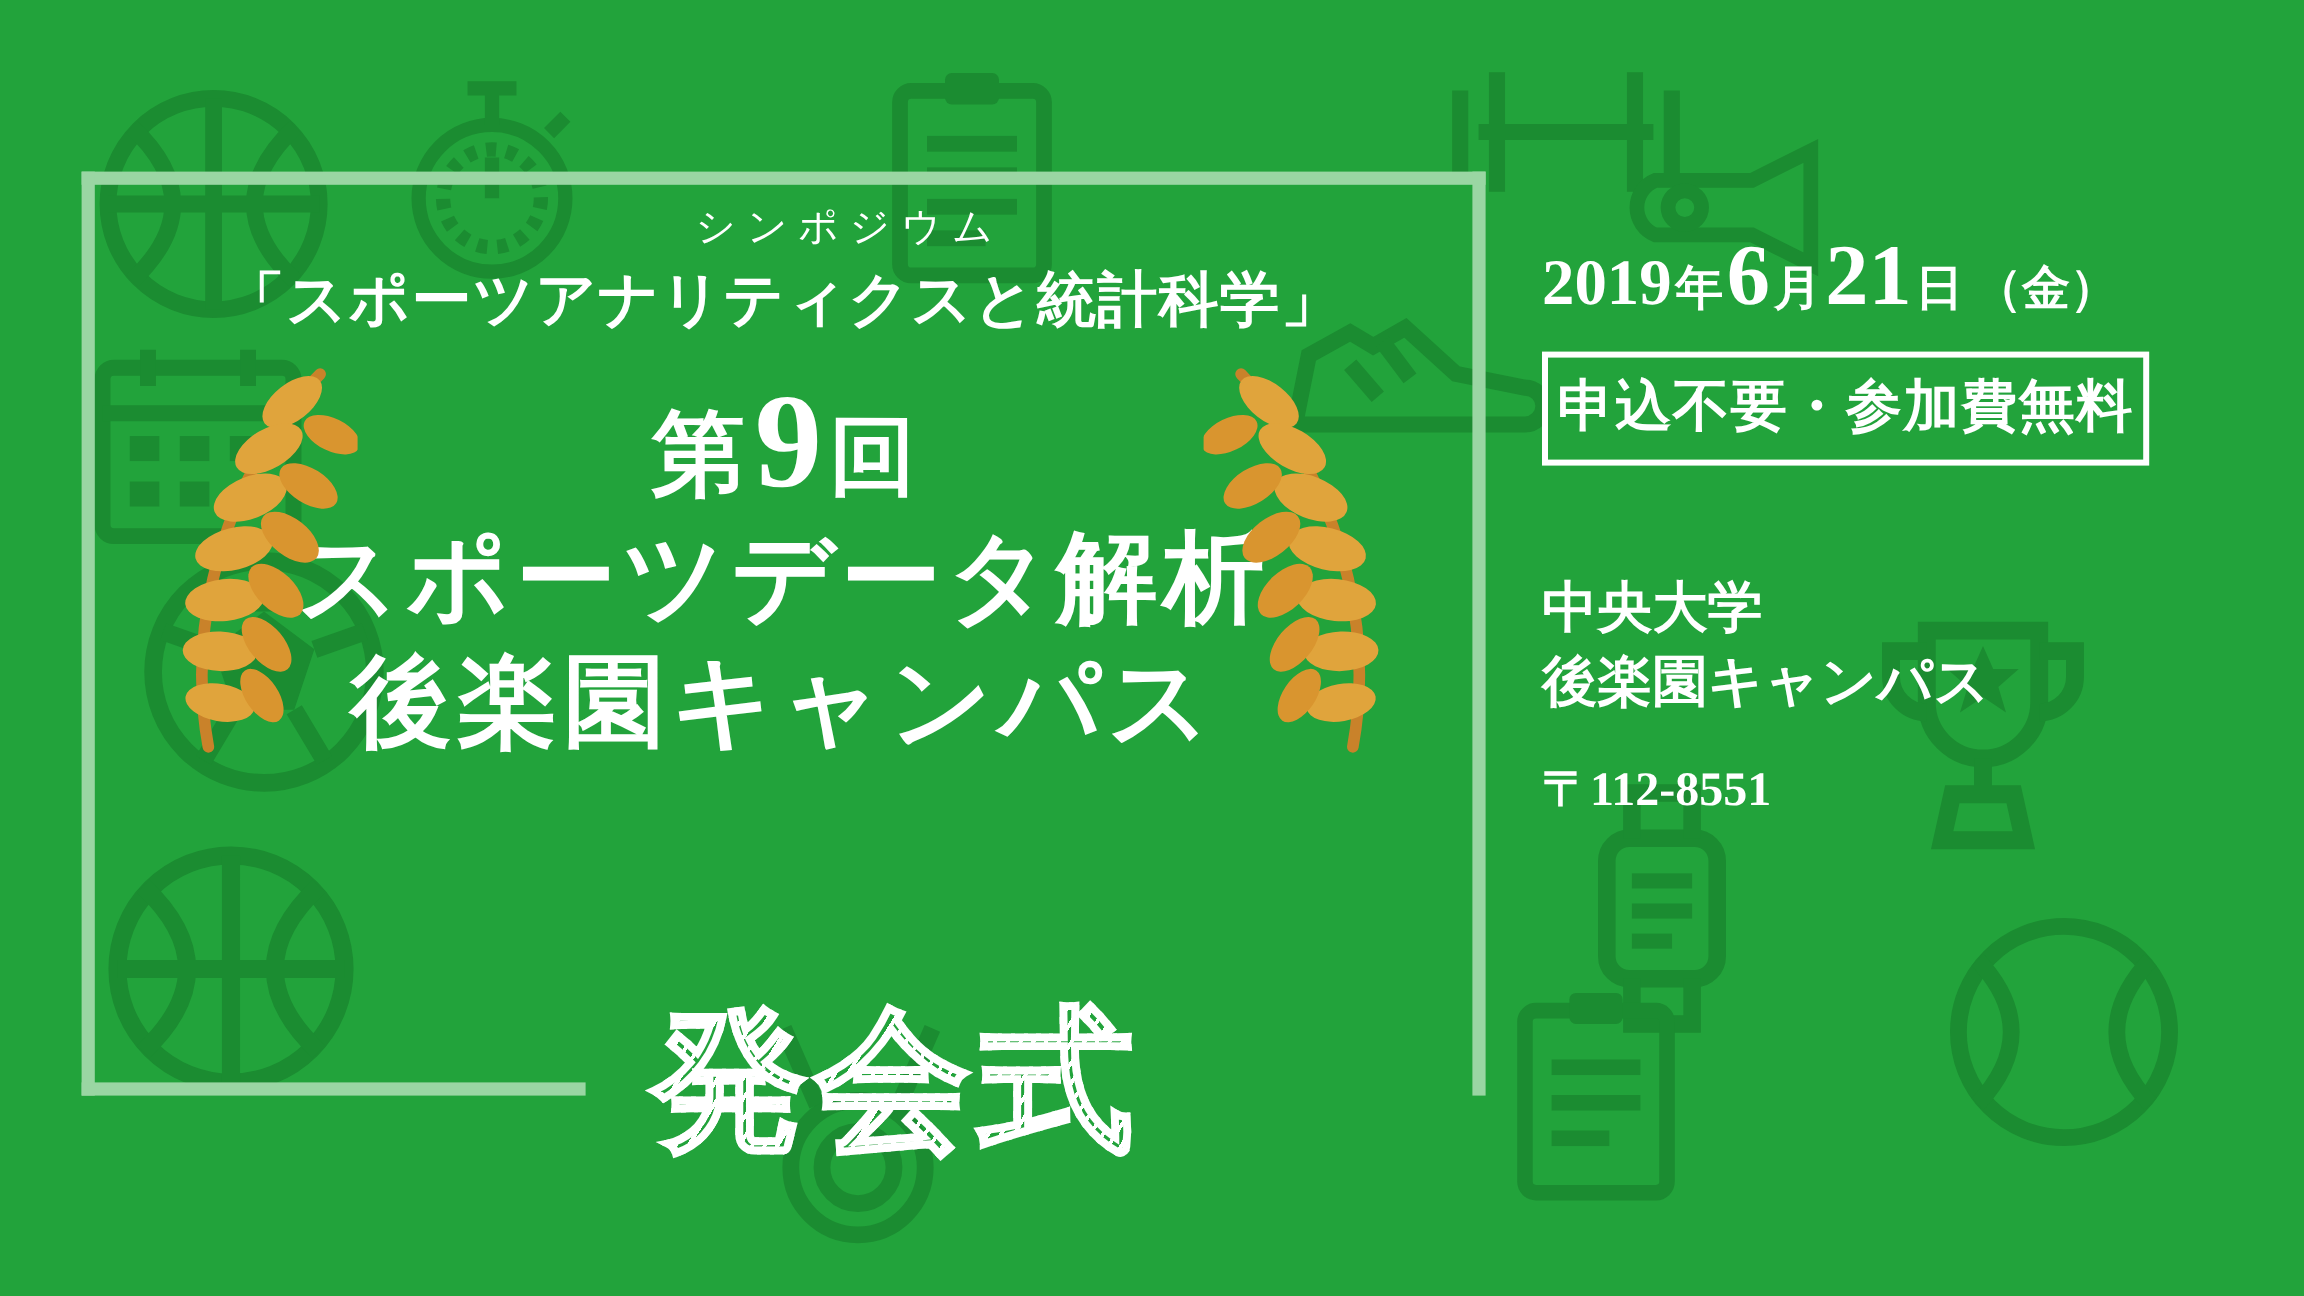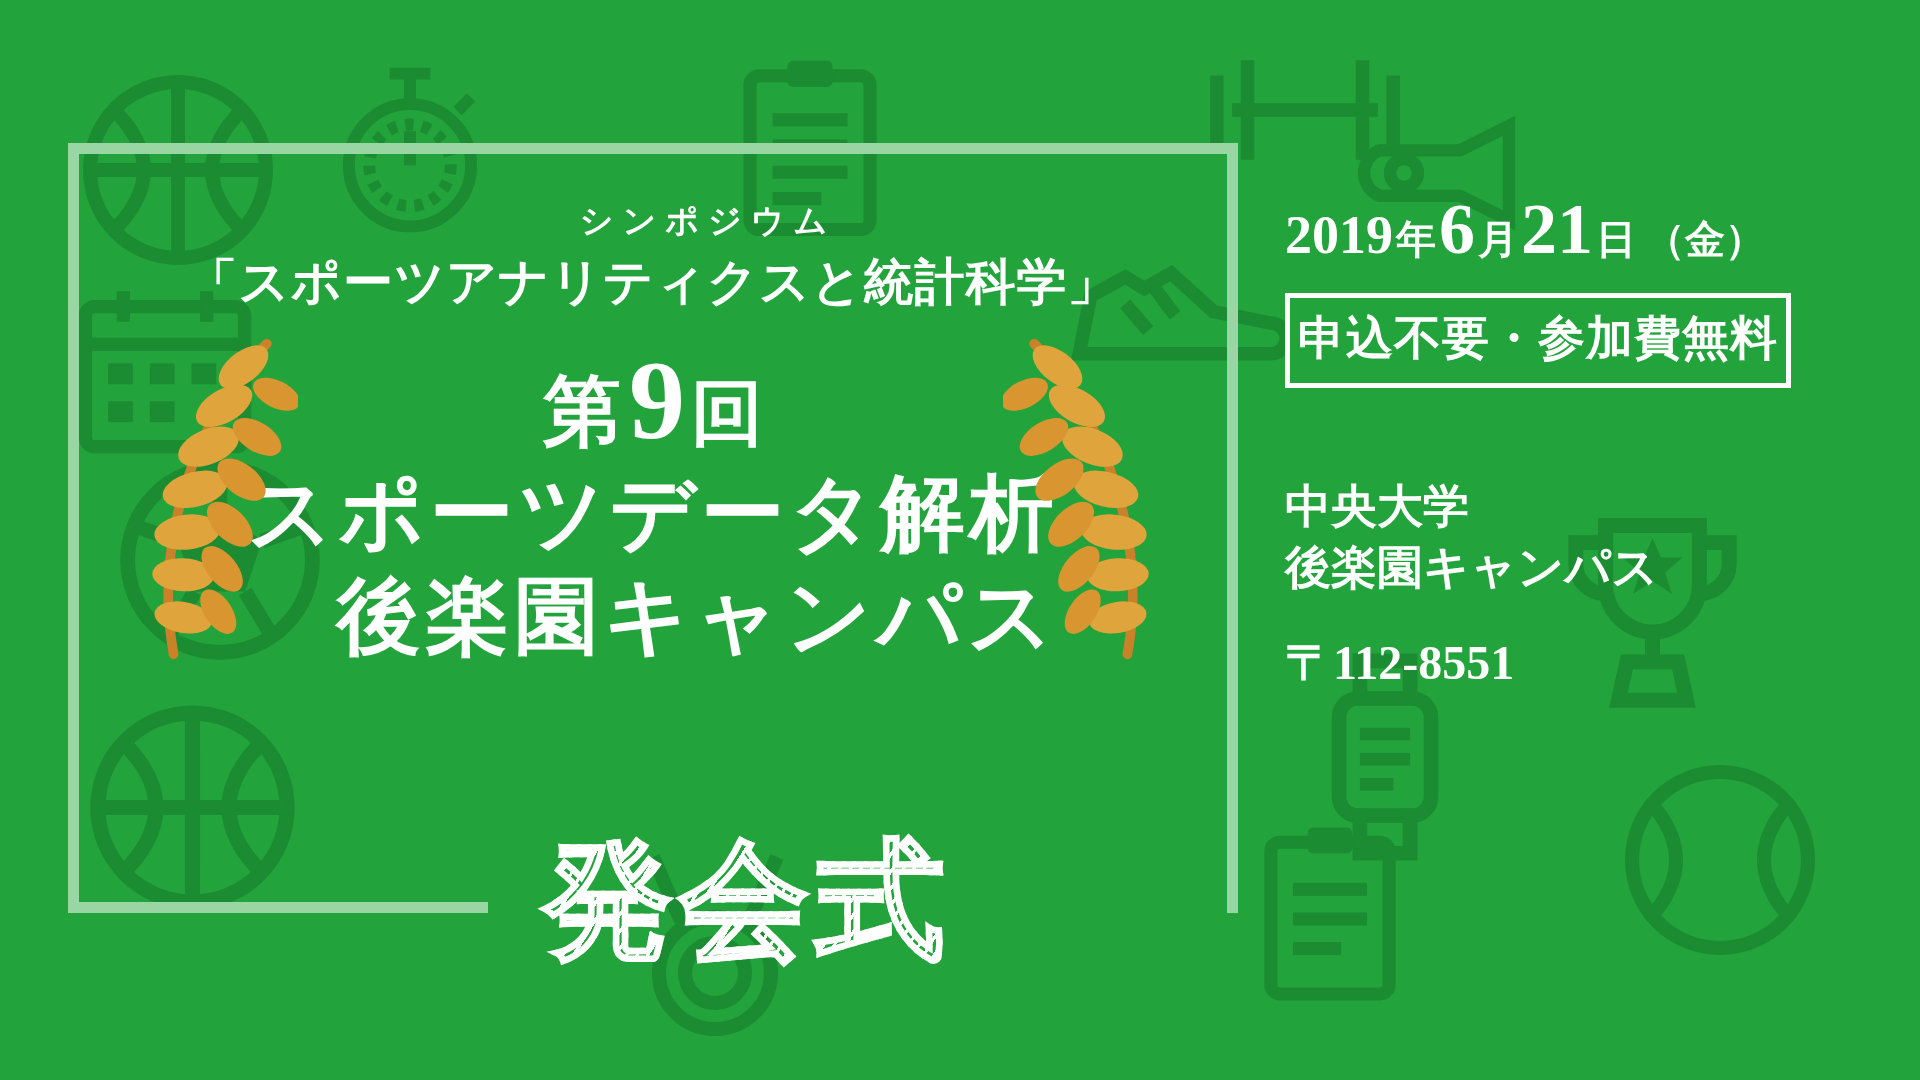--- a/index.html
+++ b/index.html
@@ -41,24 +41,23 @@
     position:absolute; inset:0;
     display:flex; flex-direction:column;
     align-items:center;
     padding-top:28px;
   }
 
   .symposium-label {
     color:#ffffff;
     font-size:33px;
     letter-spacing:9px;
-    font-weight:700;
+    font-weight:400;
     margin-left:110px;
     line-height:1.1;
-    margin-top:32px;
   }
   .quoted-title {
     color:#ffffff;
     font-size:50px;
     font-weight:700;
     letter-spacing:1px;
     margin-top:10px;
     white-space:nowrap;
   }
 
@@ -83,21 +82,21 @@
   .issue-dai { font-size:78px; letter-spacing:2px; }
   .issue-num { font-size:112px; font-family:"Liberation Serif","DejaVu Serif",serif; padding:0 6px; }
   .issue-kai { font-size:72px; }
 
   .main-title {
     color:#ffffff;
     font-size:84px;
     font-weight:700;
     letter-spacing:5px;
     line-height:1.22;
-    text-align:right;
+    text-align:center;
     white-space:nowrap;
     margin-top:6px;
   }
 
   .laurel { position:absolute; top:-8px; }
   .laurel.left  { left:55px;  }
   .laurel.right { right:60px; }
 
   
   #kickoff {
@@ -152,21 +151,21 @@
   #venue {
     margin-top:92px;
     font-size:46px;
     font-weight:700;
     line-height:1.33;
     white-space:nowrap;
     font-family:Liberation Mono, monospace;
   }
   #address {
     margin-top:30px;
-    font-size:48px;
+    font-size:40px;
     font-weight:700;
     line-height:1.28;
     white-space:nowrap;
     font-family:"Liberation Serif","DejaVu Serif",serif;
   }
 </style>
 </head>
 <body>
 
 <div id="watermarks">

